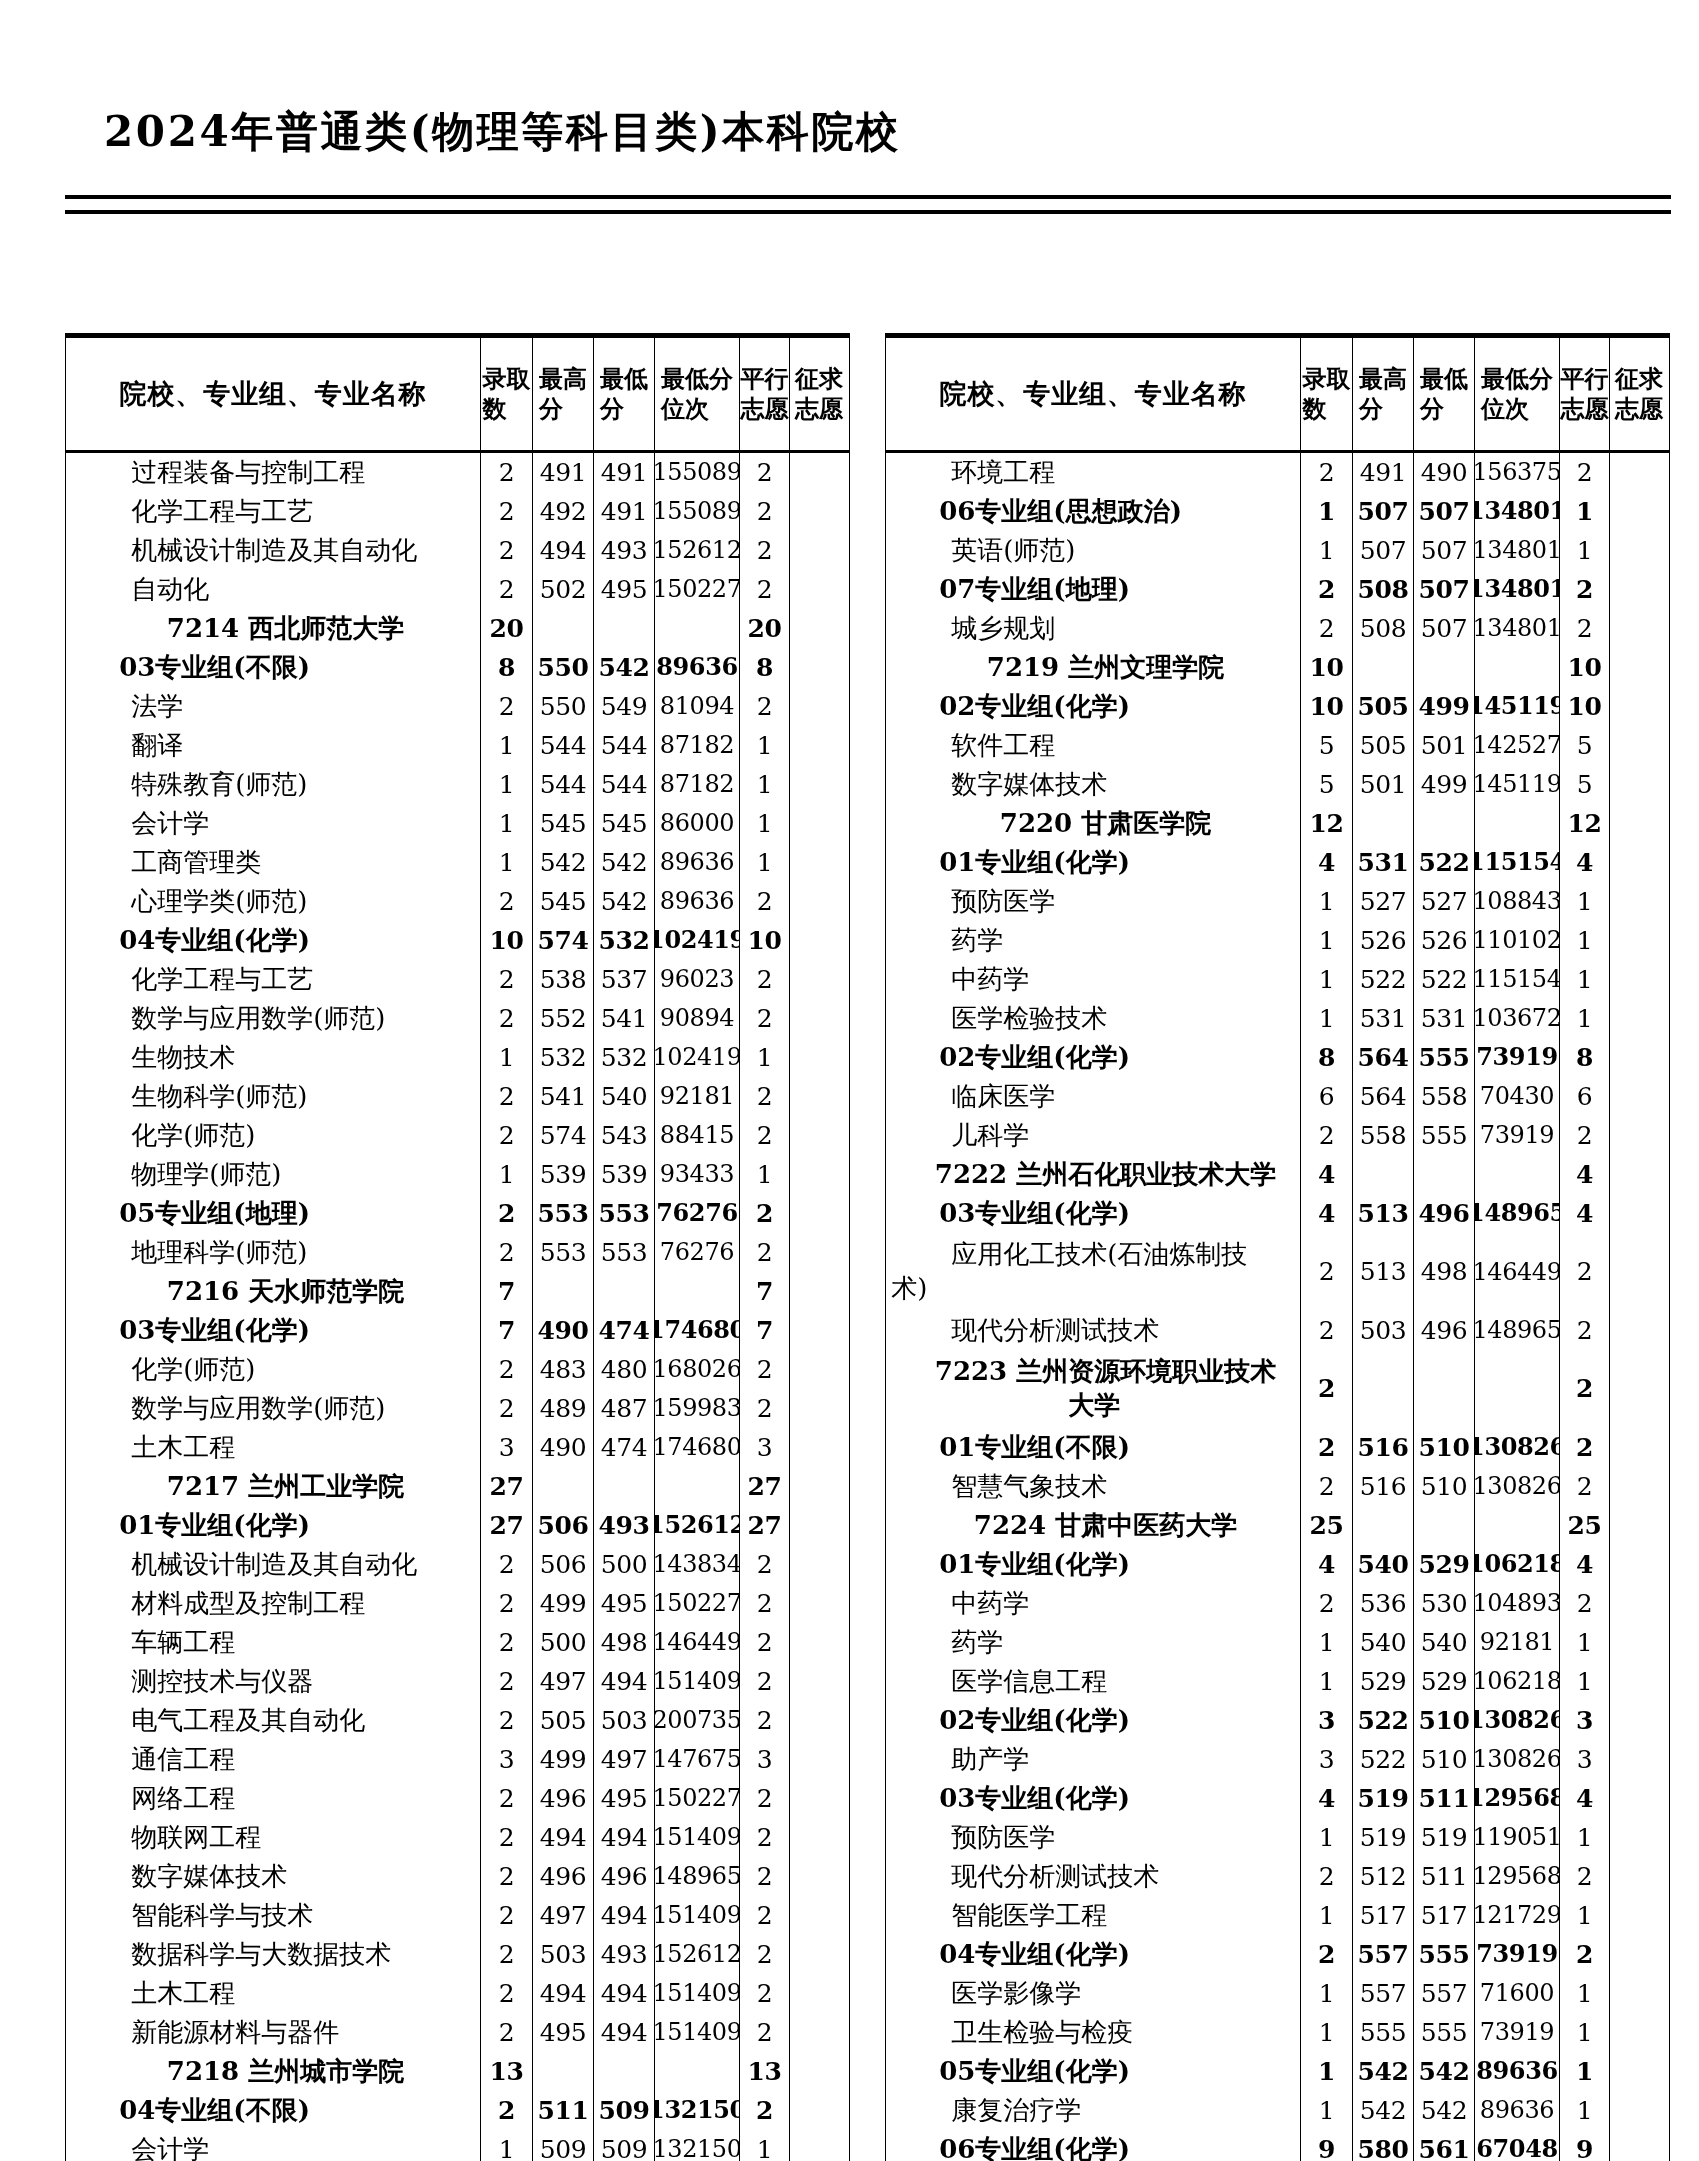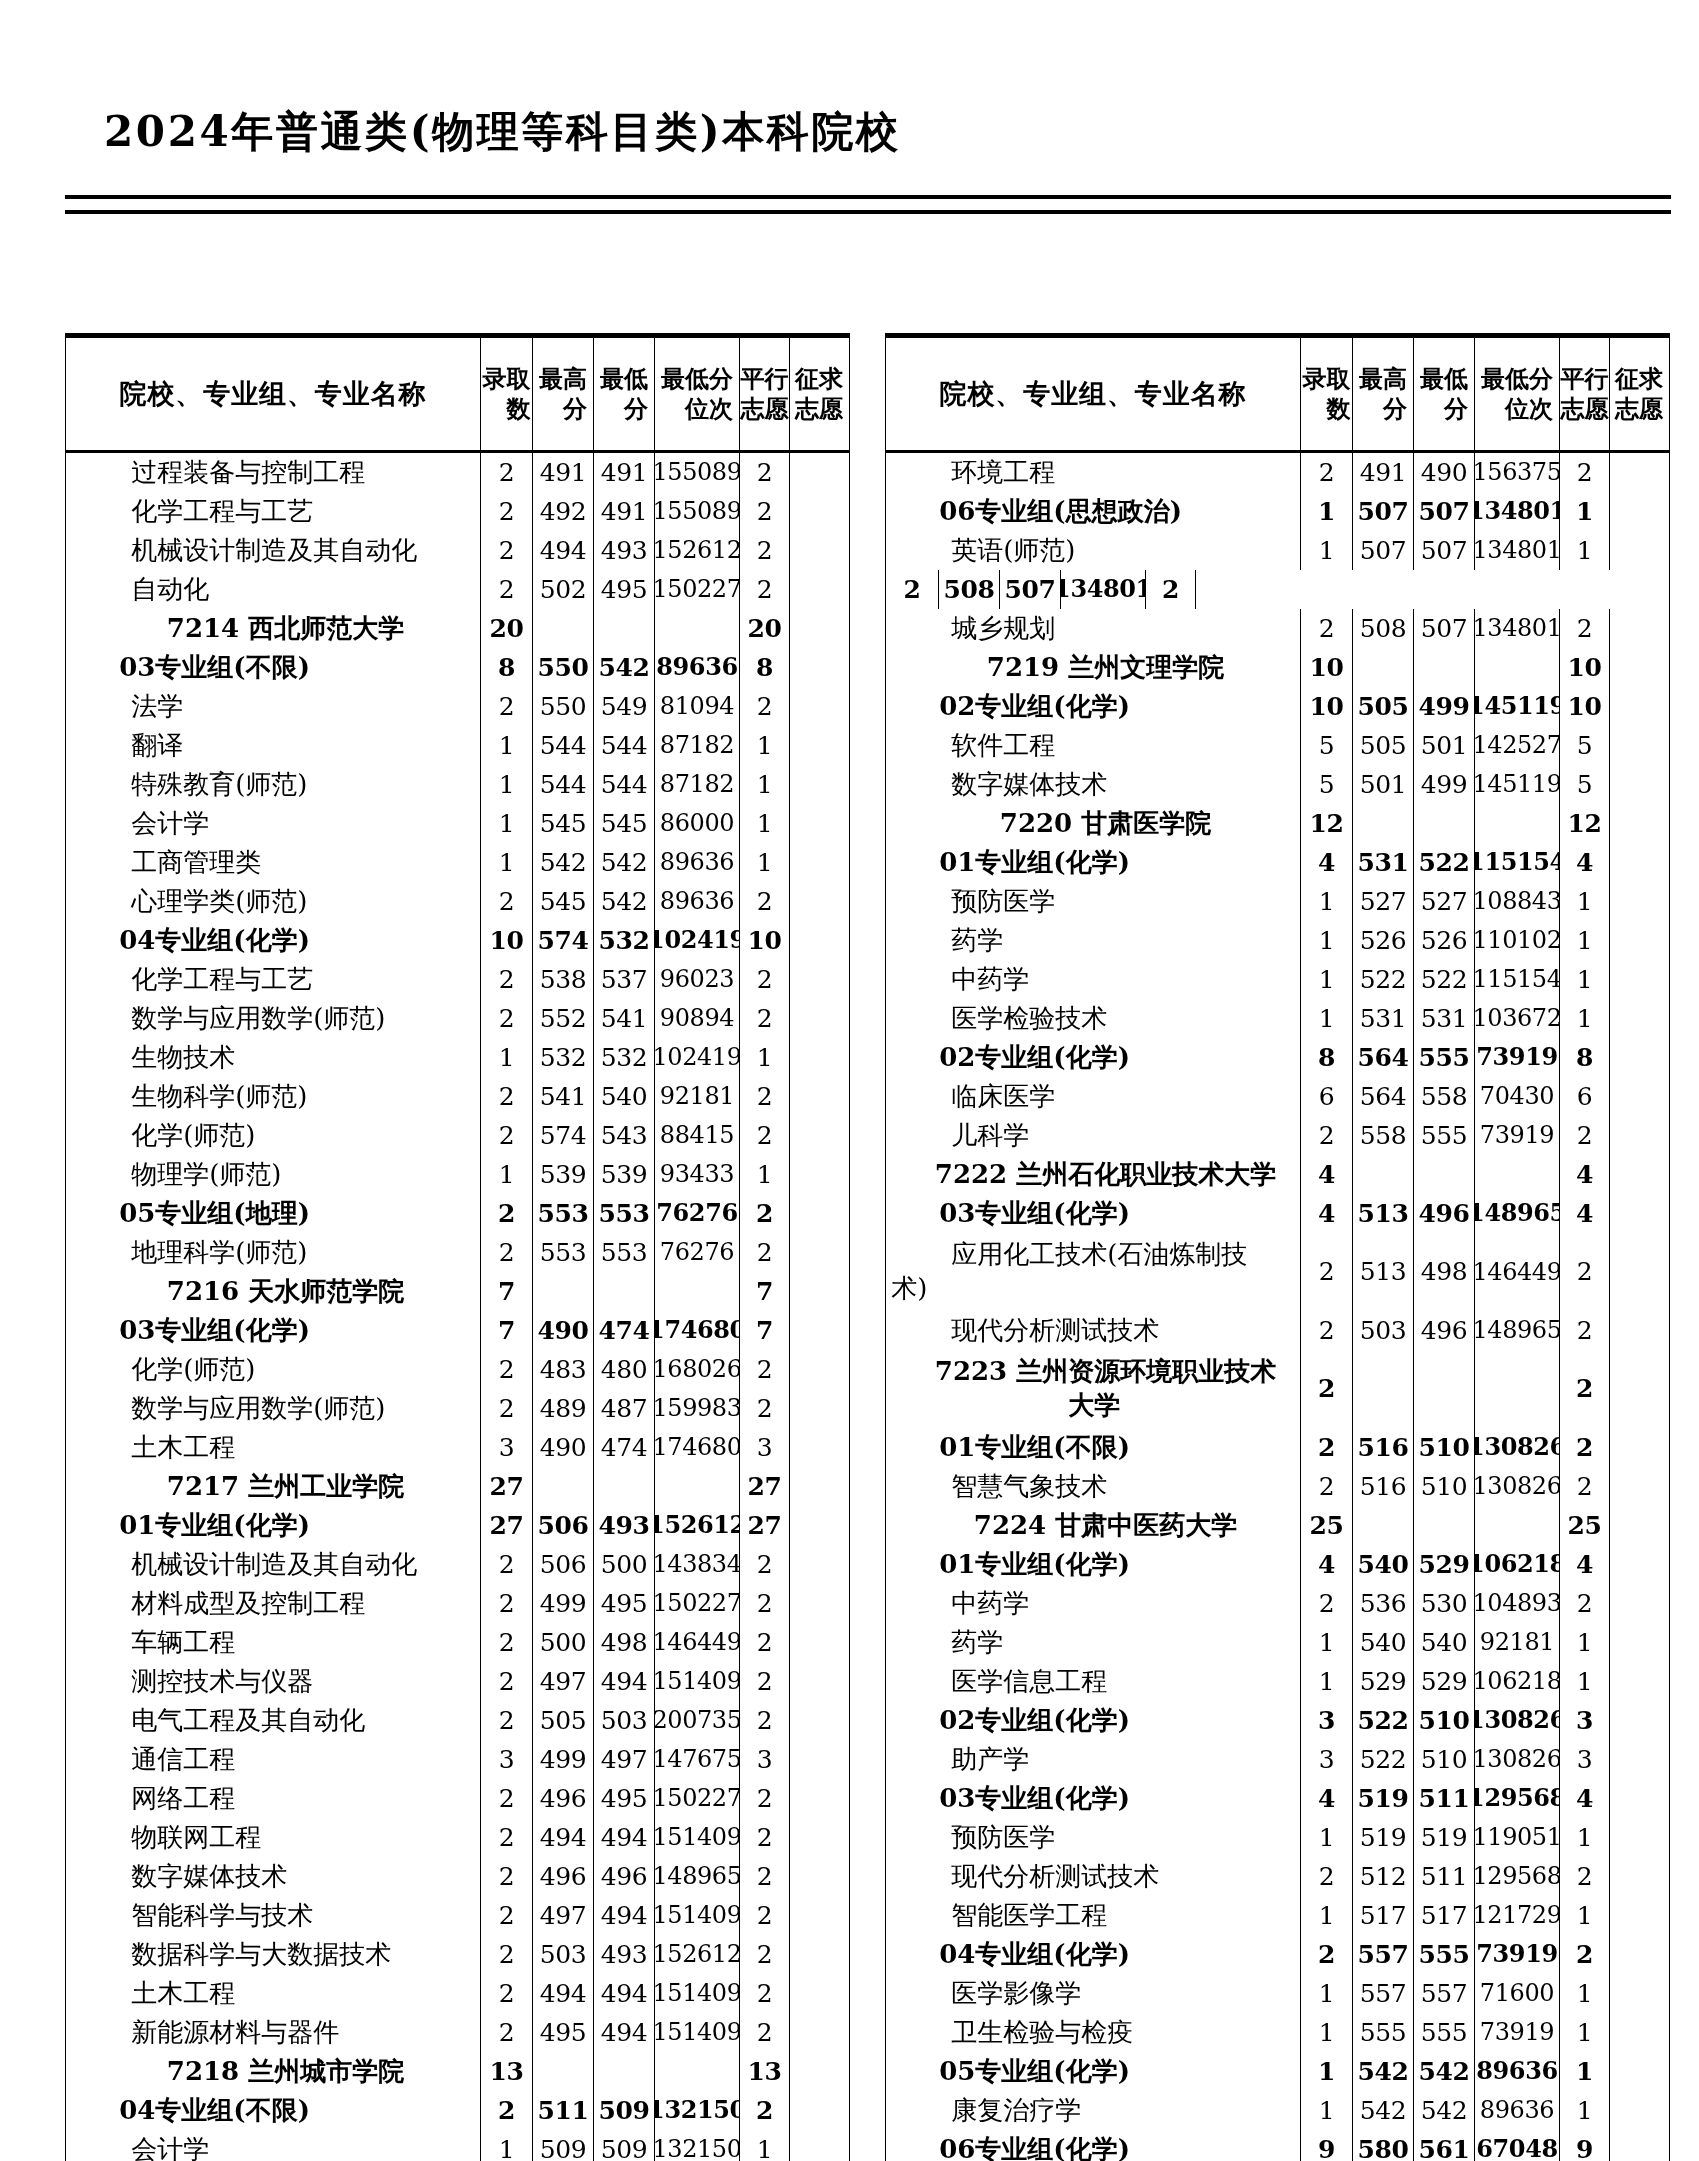--- a/index.html
+++ b/index.html
@@ -40,21 +40,21 @@
   .c-request  { width:59px; }
 
   .cell {
     display:flex; align-items:center; justify-content:center;
     border-left:1.3px solid #000;
     font-size:25px; line-height:1.1; overflow:hidden;
   }
   .cell:first-child { border-left:none; }
 
   .thead .cell {
-    font-weight:700; text-align:right; font-size:24px;
+    font-weight:700; text-align:left; font-size:24px;
     white-space:pre-line; line-height:1.25;
   }
   .thead .c-name { font-size:27px; letter-spacing:0.9px; }
 
   .name-cell {
     justify-content:flex-start; text-align:left;
     padding-left:5.2px; padding-right:2.6px;
     font-size:26px; white-space:pre-wrap; line-height:1.3;
     display:block; 
   }
@@ -534,20 +534,21 @@
         <div class="row major">
           <div class="cell c-name name-cell"><span>英语(师范)</span></div>
           <div class="cell num c-count">1</div>
           <div class="cell num c-max">507</div>
           <div class="cell num c-min">507</div>
           <div class="cell num c-rank">134801</div>
           <div class="cell num c-parallel">1</div>
           <div class="cell num c-request"></div>
         </div>
         <div class="row group">
+          <div class="cell c-name name-cell"><span>07专业组(地理)</span></div>
           <div class="cell num c-count">2</div>
           <div class="cell num c-max">508</div>
           <div class="cell num c-min">507</div>
           <div class="cell num c-rank">134801</div>
           <div class="cell num c-parallel">2</div>
           <div class="cell num c-request"></div>
         </div>
         <div class="row major">
           <div class="cell c-name name-cell"><span>城乡规划</span></div>
           <div class="cell num c-count">2</div>

